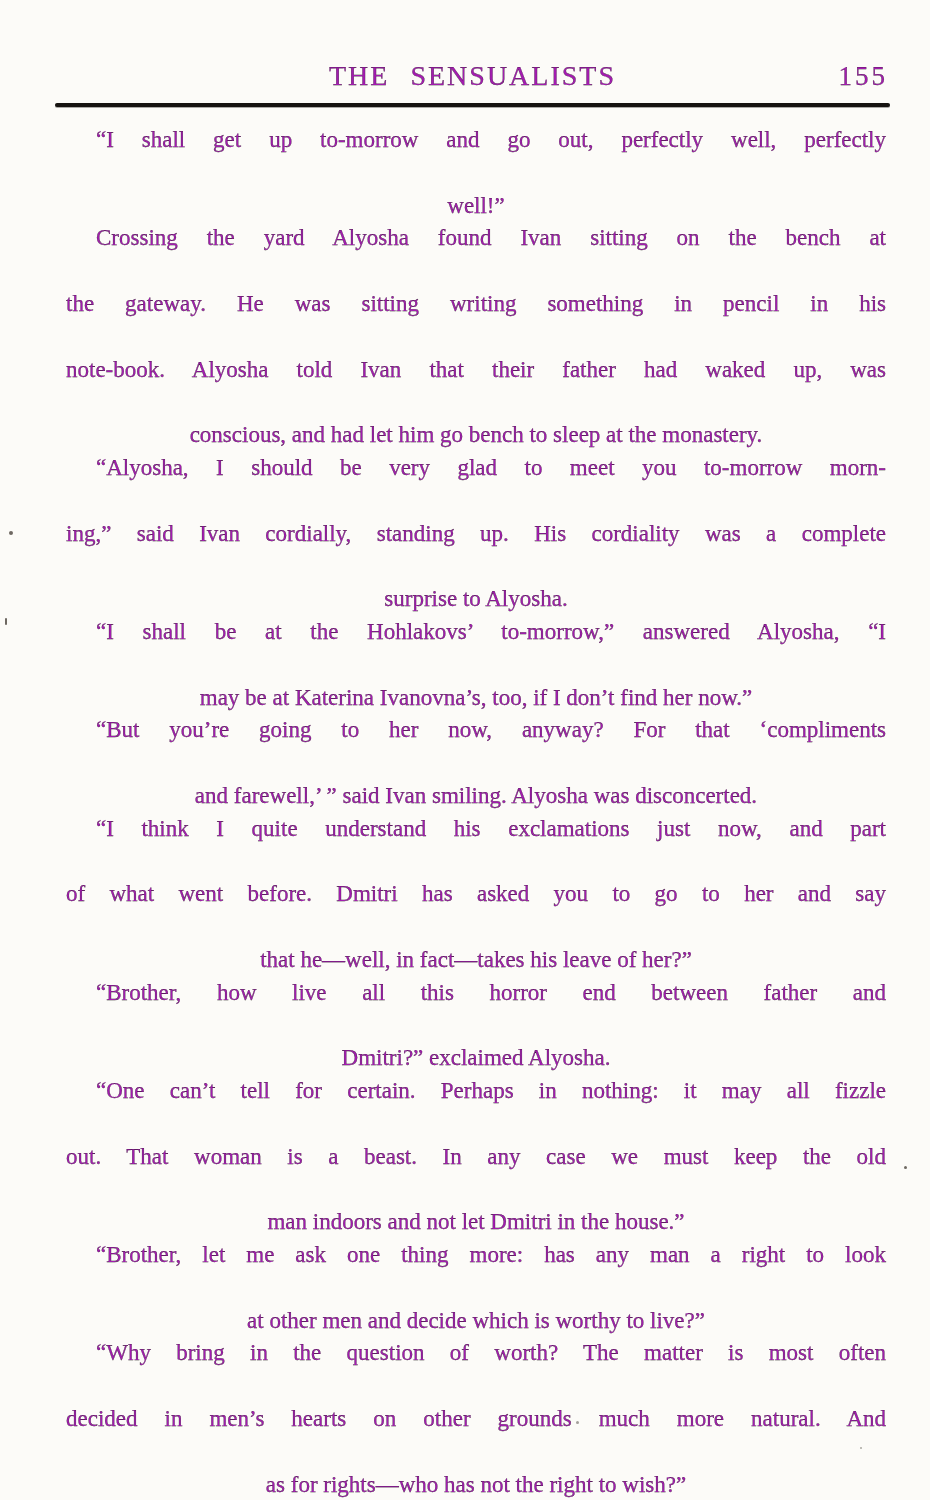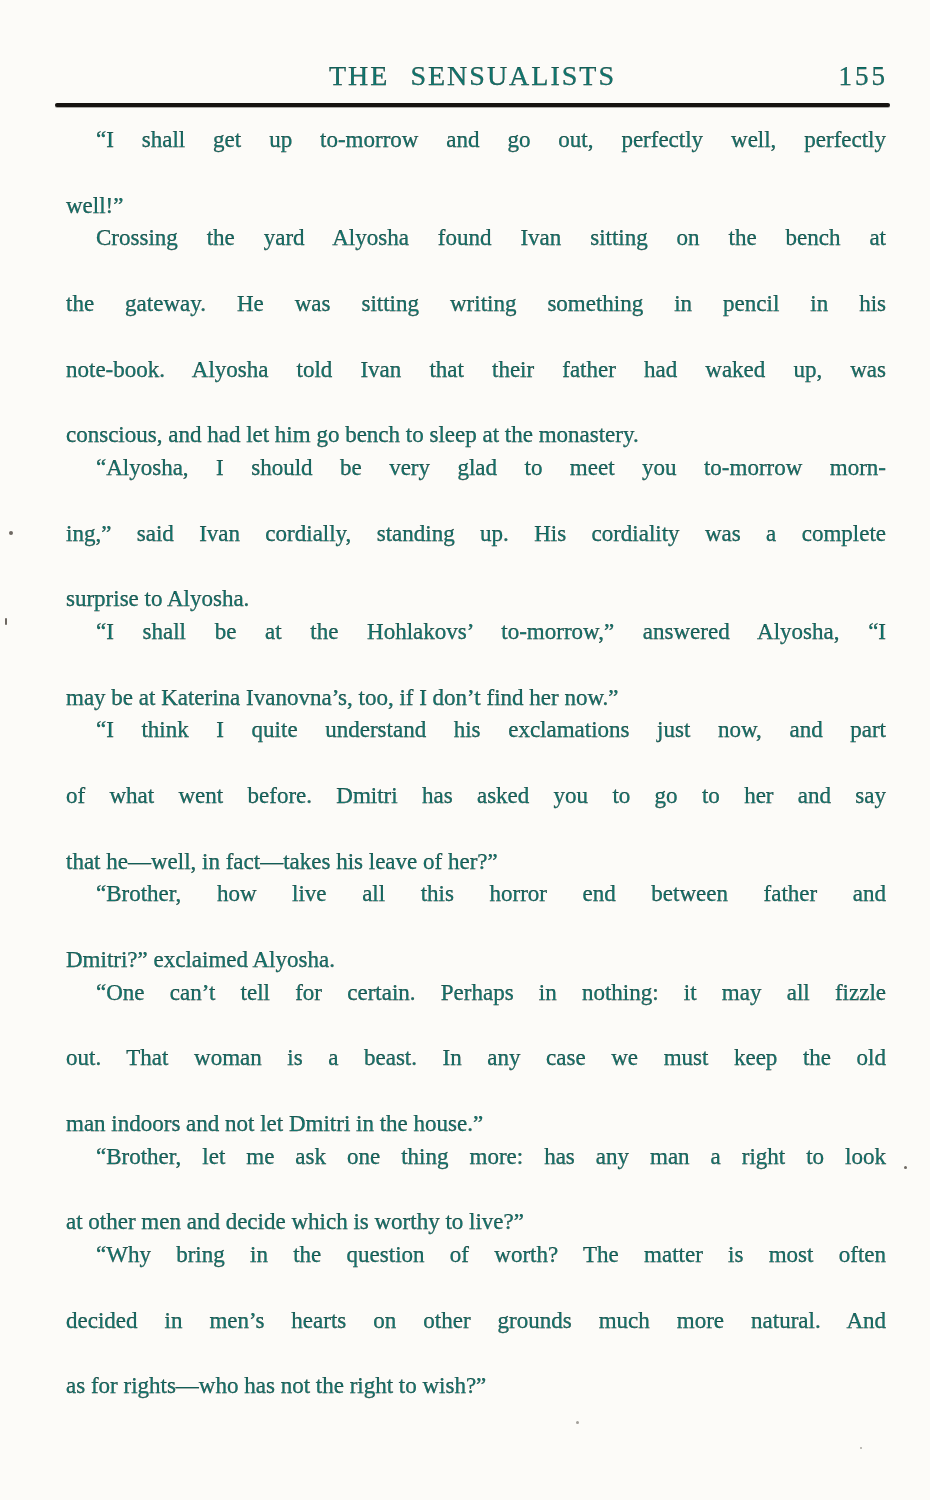--- a/index.html
+++ b/index.html
@@ -3,21 +3,21 @@
 <meta charset="utf-8">
 <style>
   html, body { margin: 0; padding: 0; background: #ffffff; }
   .page {
     position: relative;
     width: 930px;
     height: 1500px;
     background: #fcfbf8;
     overflow: hidden;
     font-family: "Liberation Serif", "DejaVu Serif", serif;
-    color: #0f766e;
+    color: #a21caf;
     -webkit-text-stroke: 0.25px #1b1814;
   }
   .header {
     position: absolute;
     left: 55px;
     top: 58px;
     width: 835px;
     height: 36px;
   }
   .running-title {
@@ -48,21 +48,21 @@
   }
   .body-text {
     position: absolute;
     left: 66px;
     top: 124px;
     width: 820px;
     font-size: 23px;
     line-height: 32.8px;
   }
   .paragraph { margin: 0; }
-  .line { text-align: left; }
+  .line { text-align: center; }
   .line.fill { text-align: justify; }
   
   .line.fill::after { content: ""; display: inline-block; width: 100%; height: 0; }
   .line.indent { text-indent: 30px; }
   .speck {
     position: absolute;
     background: #4a443c;
     border-radius: 50%;
     opacity: 0.8;
   }
@@ -93,20 +93,24 @@
       <div class="paragraph">
         <div class="line indent fill">“Alyosha, I should be very glad to meet you to-morrow morn-</div>
         <div class="line fill">ing,” said Ivan cordially, standing up.  His cordiality was a complete</div>
         <div class="line">surprise to Alyosha.</div>
       </div>
       <div class="paragraph">
         <div class="line indent fill">“I shall be at the Hohlakovs’ to-morrow,” answered Alyosha, “I</div>
         <div class="line">may be at Katerina Ivanovna’s, too, if I don’t find her now.”</div>
       </div>
       <div class="paragraph">
+        <div class="line indent fill">“But you’re going to her now, anyway?  For that ‘compliments</div>
+        <div class="line">and farewell,’ ” said Ivan smiling.  Alyosha was disconcerted.</div>
+      </div>
+      <div class="paragraph">
         <div class="line indent fill">“I think I quite understand his exclamations just now, and part</div>
         <div class="line fill">of what went before.  Dmitri has asked you to go to her and say</div>
         <div class="line">that he—well, in fact—takes his leave of her?”</div>
       </div>
       <div class="paragraph">
         <div class="line indent fill">“Brother, how live all this horror end between father and</div>
         <div class="line">Dmitri?” exclaimed Alyosha.</div>
       </div>
       <div class="paragraph">
         <div class="line indent fill">“One can’t tell for certain.  Perhaps in nothing: it may all fizzle</div>

